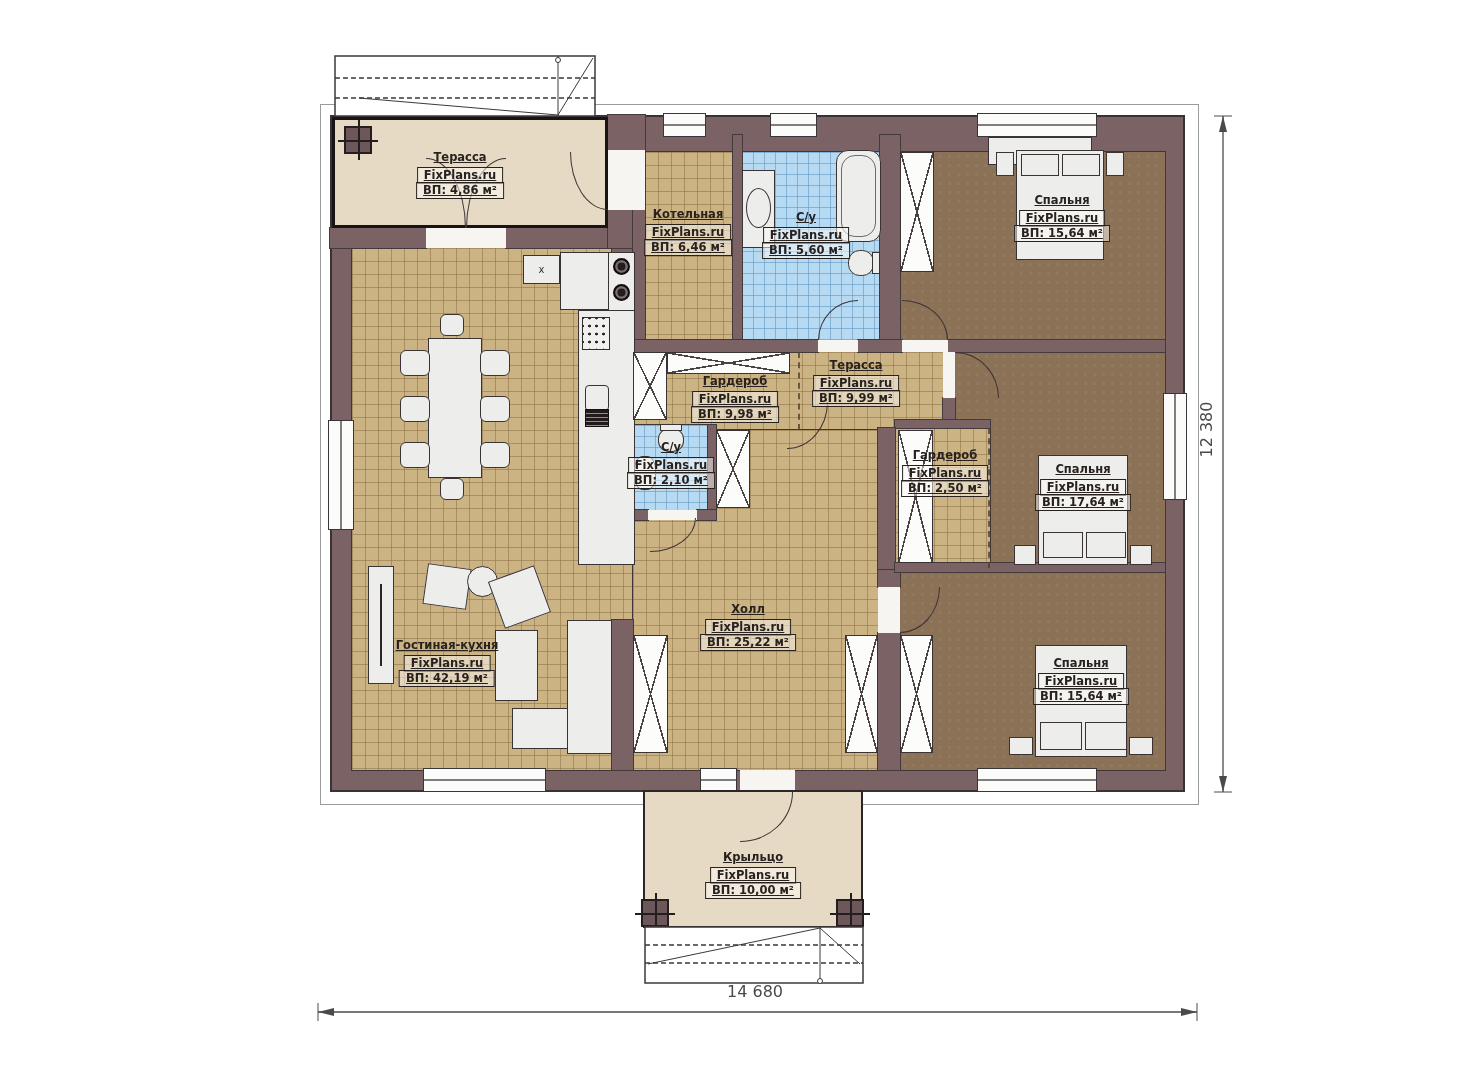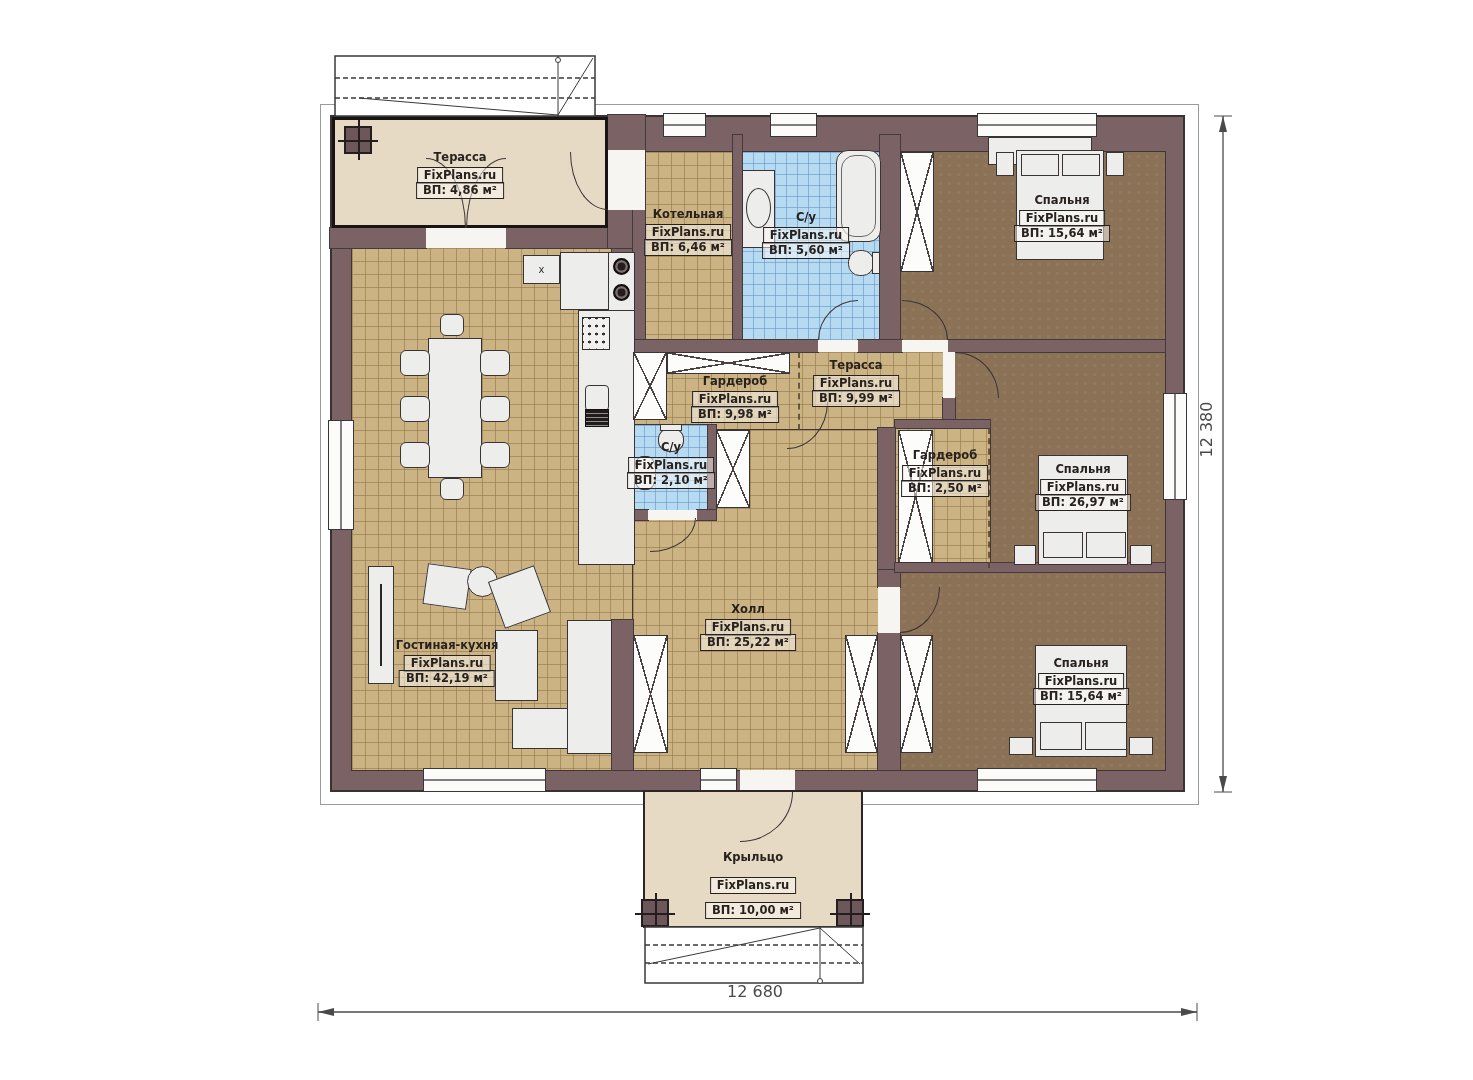--- a/index.html
+++ b/index.html
@@ -47,21 +47,21 @@
           border:2px solid #120d0e;box-shadow:inset 0 0 0 2.5px #7b6f71;box-sizing:border-box;}
   .oven{background-color:#f0f0ee;border:1px solid #332d2f;box-sizing:border-box;
     background-image:radial-gradient(#332d2f 1.2px,transparent 1.4px);background-size:7px 8px;background-position:3px 4px;}
   .ribbed{background:repeating-linear-gradient(to bottom,#211b1c 0 3px,#8f8f8f 3px 4px);border:1px solid #111;box-sizing:border-box;}
   .tvline{background:#2b2627;}
   .room-label{position:absolute;transform:translateX(-50%);text-align:center;color:#28221f;
      font-weight:bold;font-size:11.5px;line-height:1.3;white-space:nowrap;z-index:40;}
   .rl-name{margin-bottom:2px;}
   .rl-box{display:inline-block;border:1.5px solid #28221f;padding:0 6px;background:rgba(252,250,245,.5);}
   .rl-box+ .rl-box{margin-top:-1.5px;}
-  .rl-stack{display:flex;flex-direction:column;align-items:center;}
+  .rl-stack{display:flex;flex-direction:column;align-items:center;text-decoration:underline;}
   .dim-label{position:absolute;color:#4a4a4a;font-size:16px;font-weight:normal;z-index:50;}
   svg{overflow:visible;}
 </style>
 </head>
 <body>
 
 <div class="stage">
 
   <div class="abs roof" style="left:320px;top:104px;width:877px;height:699px;"></div>
 
@@ -264,51 +264,51 @@
     <div class="rl-box">ВП: 2,10 м²</div>
   </div>
   <div class="room-label rl-stack" style="left:945px;top:448px;">
     <div class="rl-name">Гардероб</div>
     <div class="rl-box">FixPlans.ru</div>
     <div class="rl-box">ВП: 2,50 м²</div>
   </div>
   <div class="room-label rl-stack" style="left:1083px;top:462px;">
     <div class="rl-name">Спальня</div>
     <div class="rl-box">FixPlans.ru</div>
-    <div class="rl-box">ВП: 26,97 м²</div>
+    <div class="rl-box">ВП: 17,64 м²</div>
   </div>
   <div class="room-label rl-stack" style="left:748px;top:602px;">
     <div class="rl-name">Холл</div>
     <div class="rl-box">FixPlans.ru</div>
     <div class="rl-box">ВП: 25,22 м²</div>
   </div>
   <div class="room-label rl-stack" style="left:447px;top:638px;">
     <div class="rl-name">Гостиная-кухня</div>
     <div class="rl-box">FixPlans.ru</div>
     <div class="rl-box">ВП: 42,19 м²</div>
   </div>
   <div class="room-label rl-stack" style="left:1081px;top:656px;">
     <div class="rl-name">Спальня</div>
     <div class="rl-box">FixPlans.ru</div>
     <div class="rl-box">ВП: 15,64 м²</div>
   </div>
-  <div class="room-label rl-stack" style="left:753px;top:850px;gap:10px;">
+  <div class="room-label rl-stack" style="left:753px;top:850px;">
     <div class="rl-name">Крыльцо</div>
     <div class="rl-box">FixPlans.ru</div>
     <div class="rl-box">ВП: 10,00 м²</div>
   </div>
 
   <svg class="abs" style="left:310px;top:999px;" width="895" height="28">
     <line x1="8" y1="13" x2="887" y2="13" stroke="#4a4a4a" stroke-width="1.3"></line>
     <polygon points="8,13 24,9 24,17" fill="#4a4a4a"></polygon>
     <polygon points="887,13 871,9 871,17" fill="#4a4a4a"></polygon>
     <line x1="8" y1="4" x2="8" y2="22" stroke="#4a4a4a" stroke-width="1"></line>
     <line x1="887" y1="4" x2="887" y2="22" stroke="#4a4a4a" stroke-width="1"></line>
   </svg>
-  <div class="dim-label" style="left:755px;top:982px;transform:translateX(-50%);">12 680</div>
+  <div class="dim-label" style="left:755px;top:982px;transform:translateX(-50%);">14 680</div>
 
   <svg class="abs" style="left:1206px;top:108px;" width="34" height="692">
     <line x1="17" y1="8" x2="17" y2="684" stroke="#4a4a4a" stroke-width="1.3"></line>
     <polygon points="17,8 13,24 21,24" fill="#4a4a4a"></polygon>
     <polygon points="17,684 13,668 21,668" fill="#4a4a4a"></polygon>
     <line x1="8" y1="8" x2="26" y2="8" stroke="#4a4a4a" stroke-width="1"></line>
     <line x1="8" y1="684" x2="26" y2="684" stroke="#4a4a4a" stroke-width="1"></line>
   </svg>
   <div class="dim-label" style="left:1166px;top:420px;width:80px;text-align:center;transform:rotate(-90deg);">12 380</div>
 

